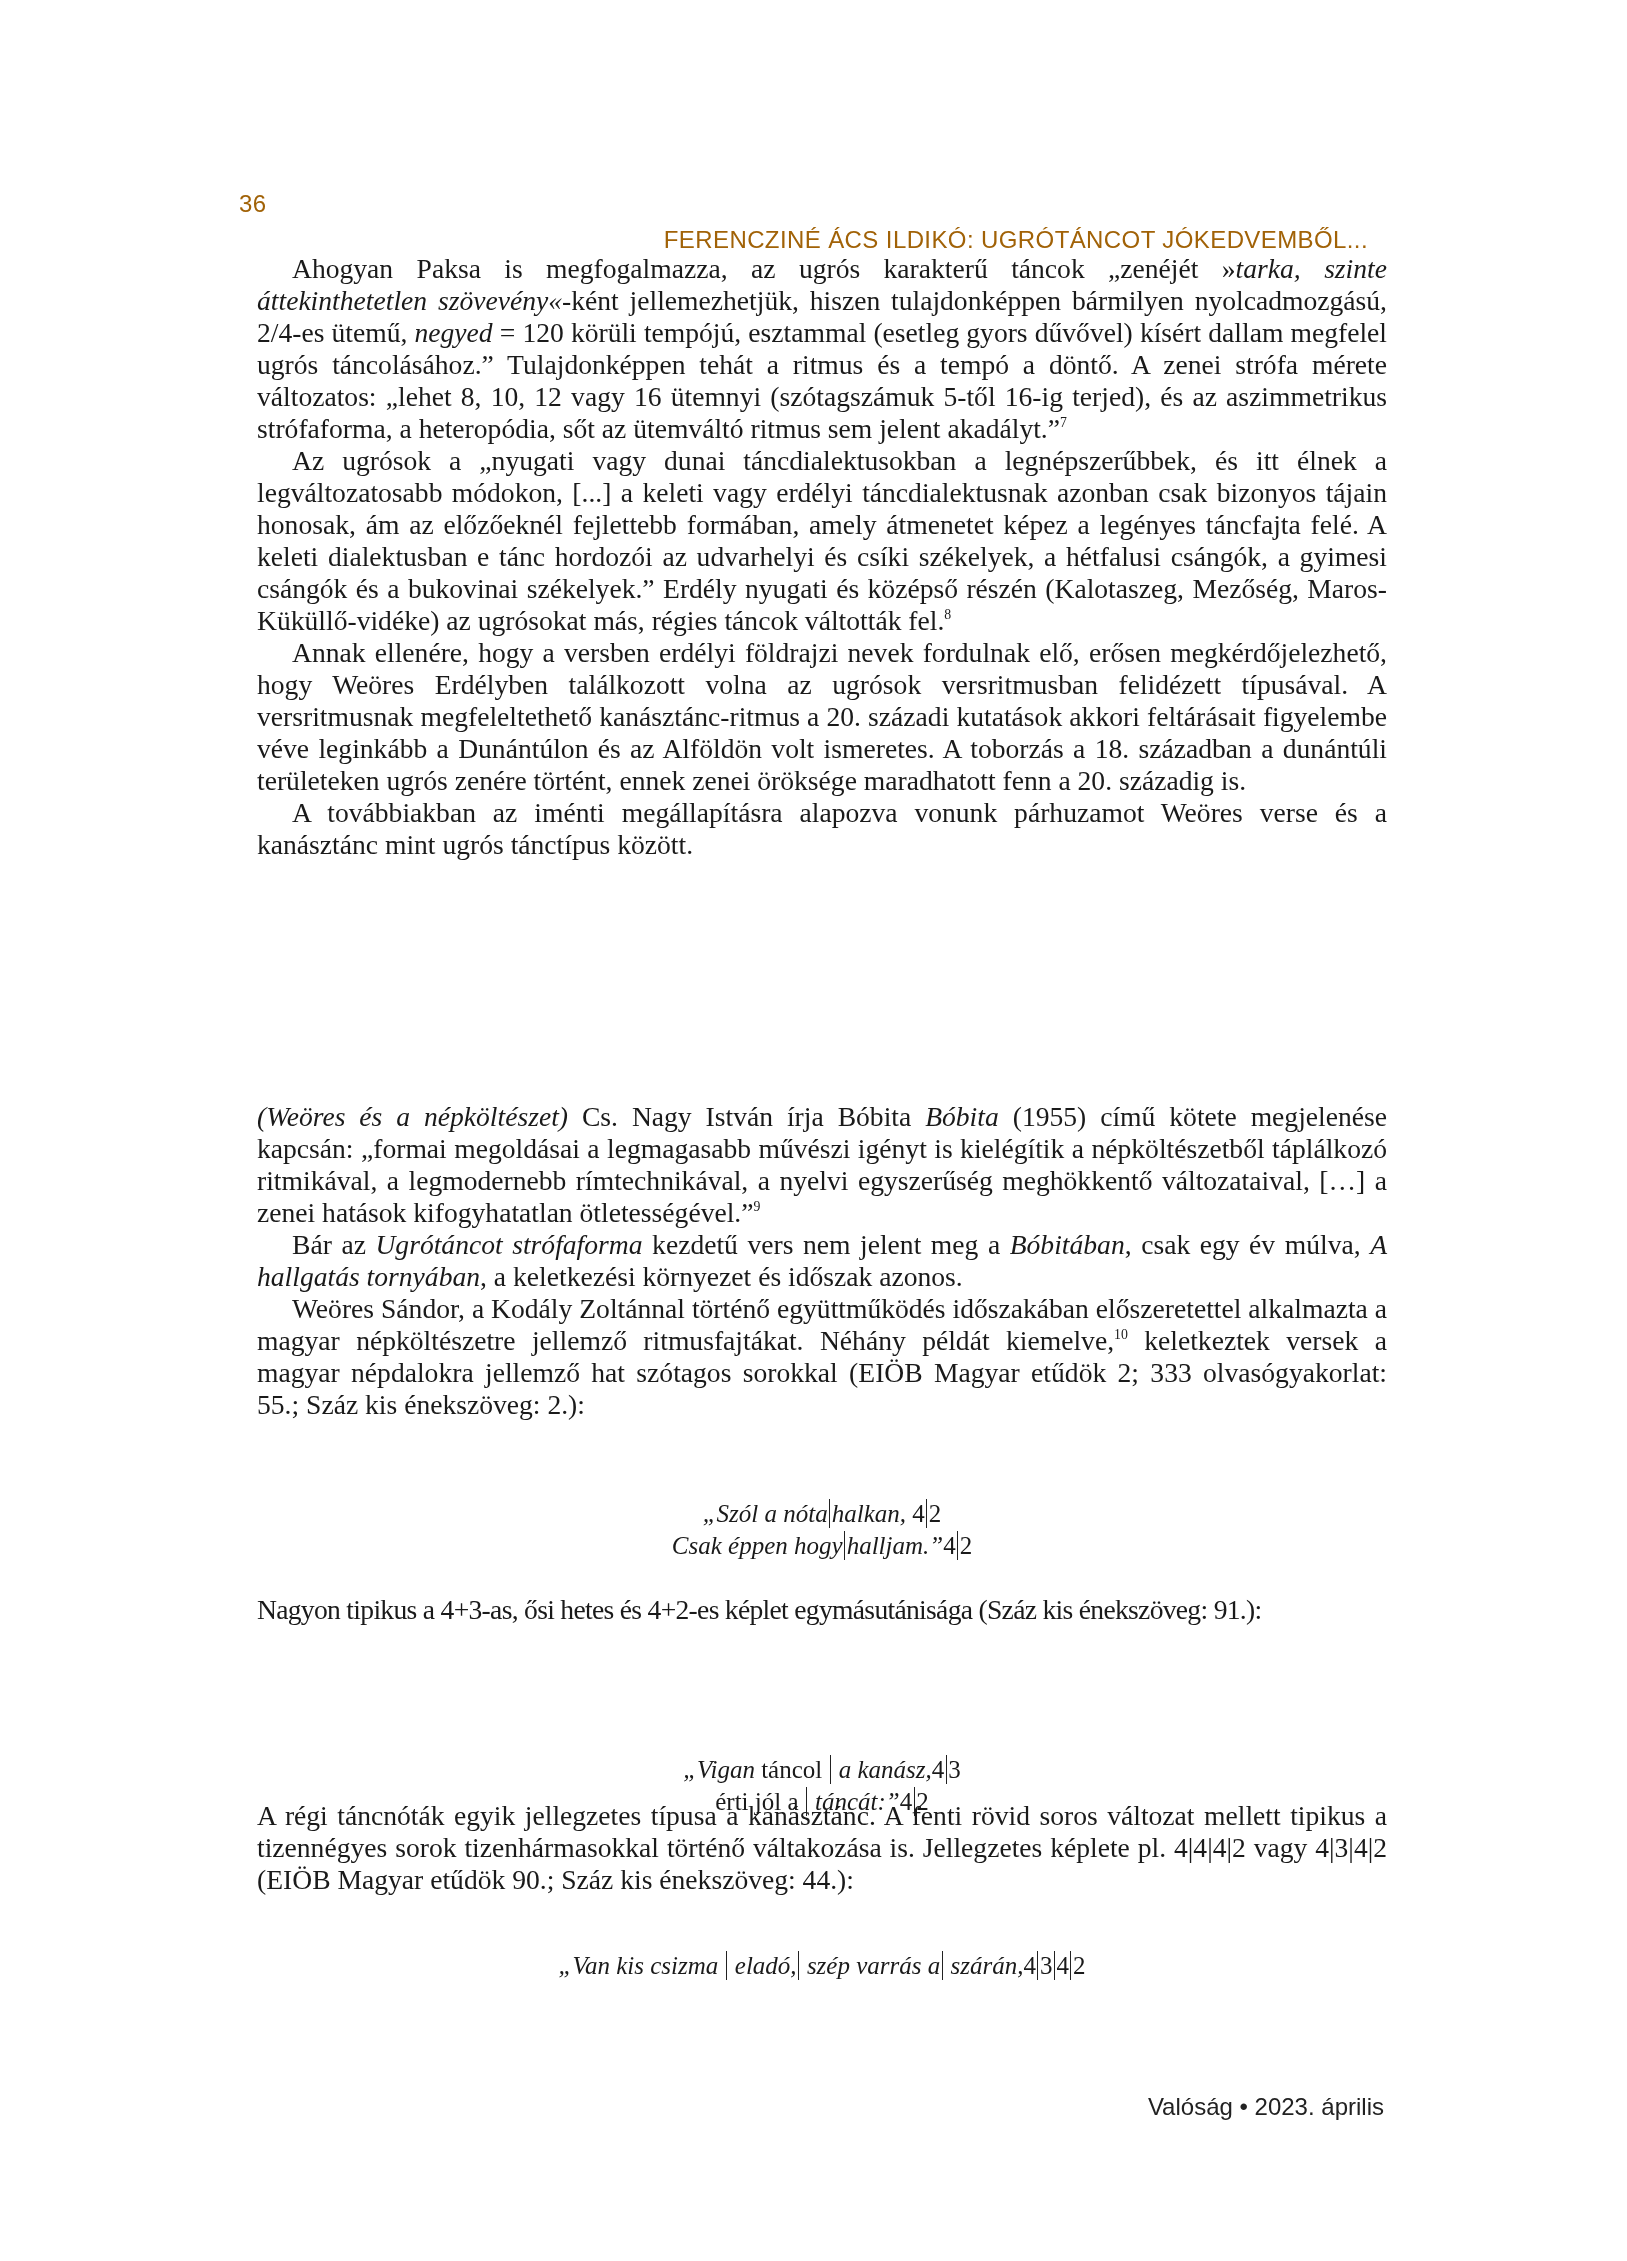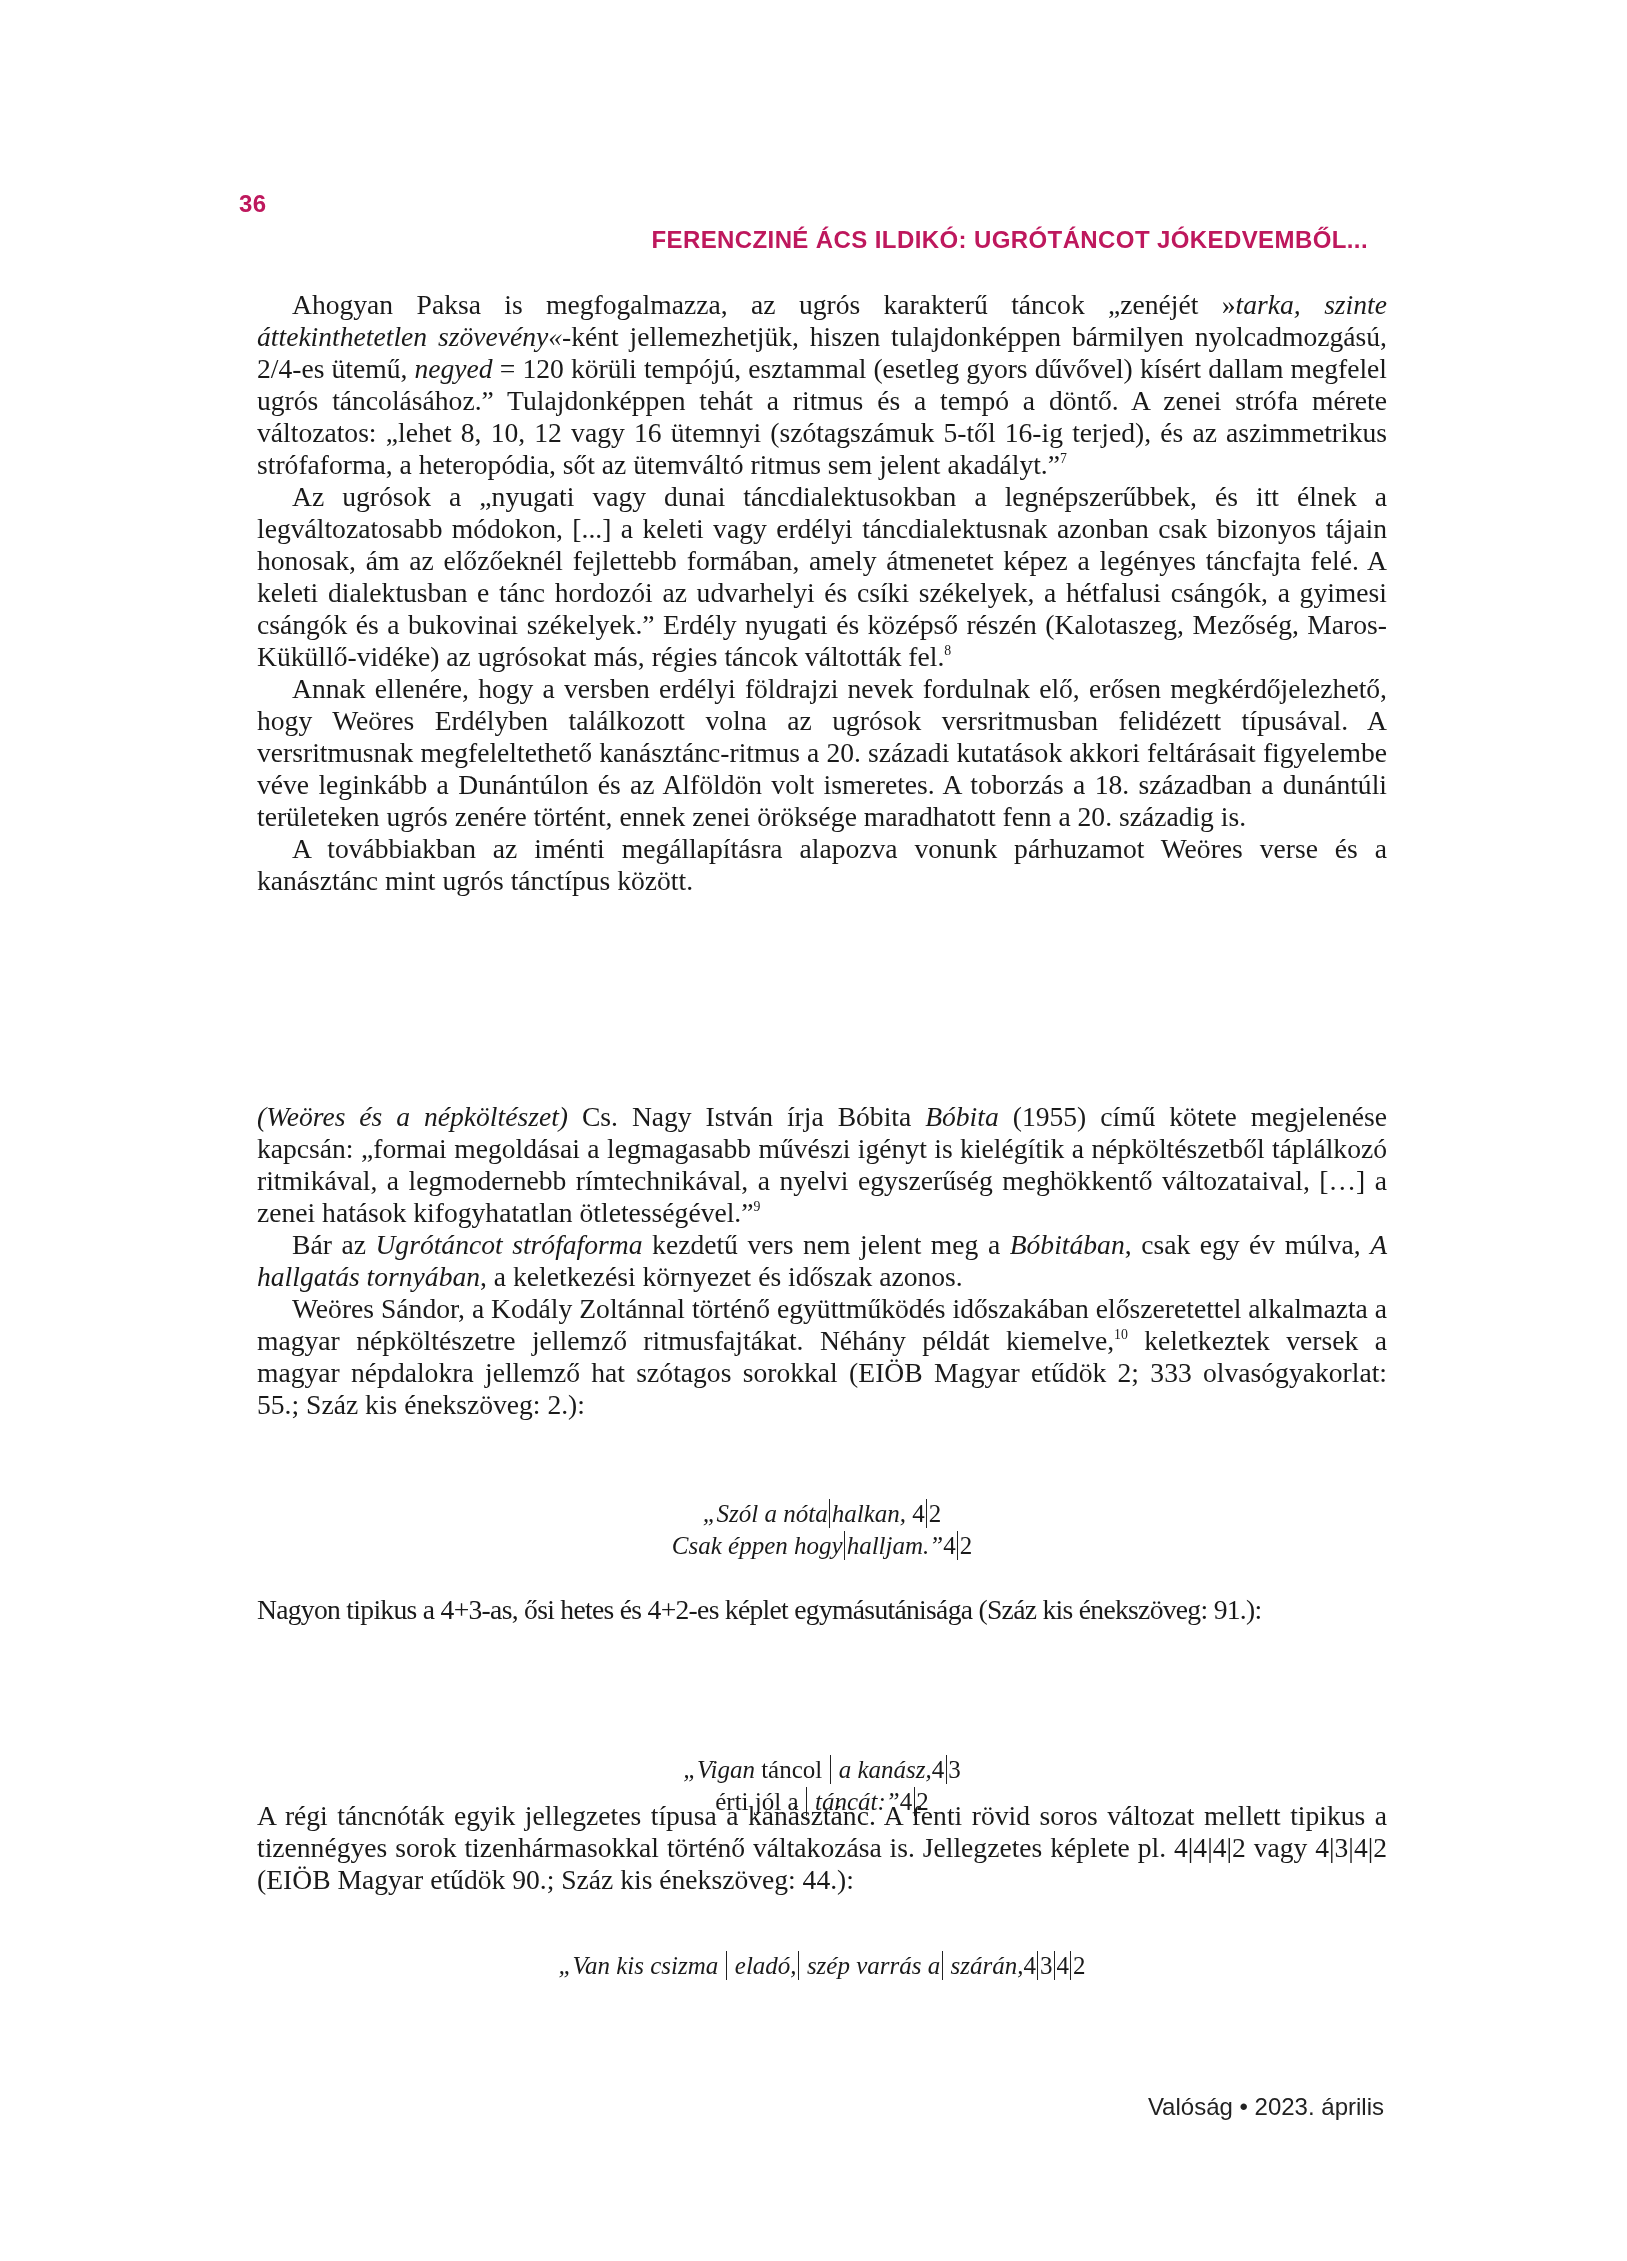--- a/index.html
+++ b/index.html
@@ -1,36 +1,36 @@
 <!DOCTYPE html>
 <html style="font-size:12.3px"><head>
 <meta charset="utf-8">
 <style>
   html, body { margin: 0; padding: 0; background: #ffffff; }
   body { width: 1628px; height: 2261px; position: relative; overflow: hidden; color: #1a1a1a; }
-  .hdr { position: absolute; top: 190px; font-family: "Liberation Sans", sans-serif; font-size: 24px; letter-spacing: 0.4px; color: #be185d; font-weight: bold; }
+  .hdr { position: absolute; top: 190px; font-family: "Liberation Sans", sans-serif; font-size: 24px; letter-spacing: 0.4px; color: #a16207; }
   .hdr-num { left: 239px; }
   .hdr-title { right: 260px; margin-top: 36px; }
   .body { position: absolute; left: 257px; width: 1130px; font-family: "Liberation Serif", serif; font-size: 27.6px; line-height: 32px; text-align: justify; color: #1a1a1a; }
   .body p { margin: 0; }
   .ind { text-indent: 35px; }
   .body i { font-style: italic; }
   sup { font-size: 13.8px; line-height: 0; vertical-align: 10.7px; }
   .verse { position: absolute; left: 257px; width: 1130px; font-family: "Liberation Serif", serif; font-size: 25px; line-height: 32px; text-align: center; }
   .pipe { display: inline-block; border-left: 1.1px solid #222; height: 29px; vertical-align: -6.1px; margin: 0 1.5px; }
   .footer { position: absolute; right: 244px; top: 2093px; font-family: "Liberation Sans", sans-serif; font-size: 24px; color: #222; }
   .single { text-align: left; }
 </style>
 </head>
 <body>
 
 <div class="hdr hdr-num">36</div>
 <div class="hdr hdr-title">FERENCZINÉ ÁCS ILDIKÓ: UGRÓTÁNCOT JÓKEDVEMBŐL...</div>
 
-<div class="body" style="top:253px;margin-top:36px;">
+<div class="body" style="top:253px;">
   <p class="ind">
     <span>Ahogyan Paksa is megfogalmazza, az ugrós karakterű táncok „zenéjét »</span><i>tarka, szinte áttekinthetetlen szövevény«</i><span>-ként jellemezhetjük, hiszen tulajdonképpen bármilyen nyolcadmozgású, 2/4-es ütemű, </span><i>negyed</i><span> = 120 körüli tempójú, esztammal (esetleg gyors dűvővel) kísért dallam megfelel ugrós táncolásához.” Tulajdonképpen tehát a ritmus és a tempó a döntő. A zenei strófa mérete változatos: „lehet 8, 10, 12 vagy 16 ütemnyi (szótagszámuk 5-től 16-ig terjed), és az aszimmetrikus strófaforma, a heteropódia, sőt az ütemváltó ritmus sem jelent akadályt.”</span><sup>7</sup>
   </p>
   <p class="ind">
     <span>Az ugrósok a „nyugati vagy dunai táncdialektusokban a legnépszerűbbek, és itt élnek a legváltozatosabb módokon, [...] a keleti vagy erdélyi táncdialektusnak azonban csak bizonyos tájain honosak, ám az előzőeknél fejlettebb formában, amely átmenetet képez a legényes táncfajta felé. A keleti dialektusban e tánc hordozói az udvarhelyi és csíki székelyek, a hétfalusi csángók, a gyimesi csángók és a bukovinai székelyek.” Erdély nyugati és középső részén (Kalotaszeg, Mezőség, Maros-Küküllő-vidéke) az ugrósokat más, régies táncok váltották fel.</span><sup>8</sup>
   </p>
   <p class="ind">
     <span>Annak ellenére, hogy a versben erdélyi földrajzi nevek fordulnak elő, erősen megkérdőjelezhető, hogy Weöres Erdélyben találkozott volna az ugrósok versritmusban felidézett típusával. A versritmusnak megfeleltethető kanásztánc-ritmus a 20. századi kutatások akkori feltárásait figyelembe véve leginkább a Dunántúlon és az Alföldön volt ismeretes. A toborzás a 18. században a dunántúli területeken ugrós zenére történt, ennek zenei öröksége maradhatott fenn a 20. századig is.</span>
   </p>
   <p class="ind">

